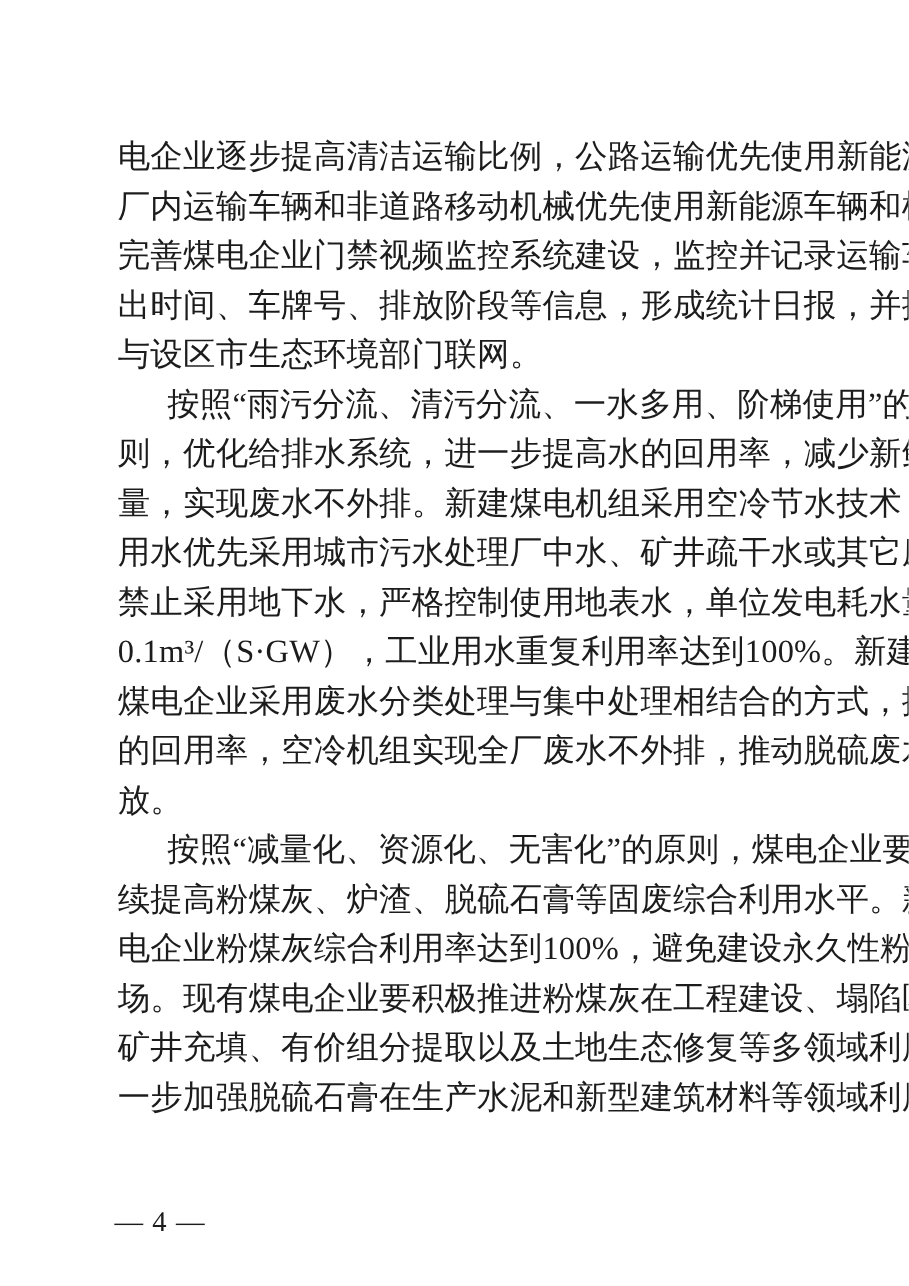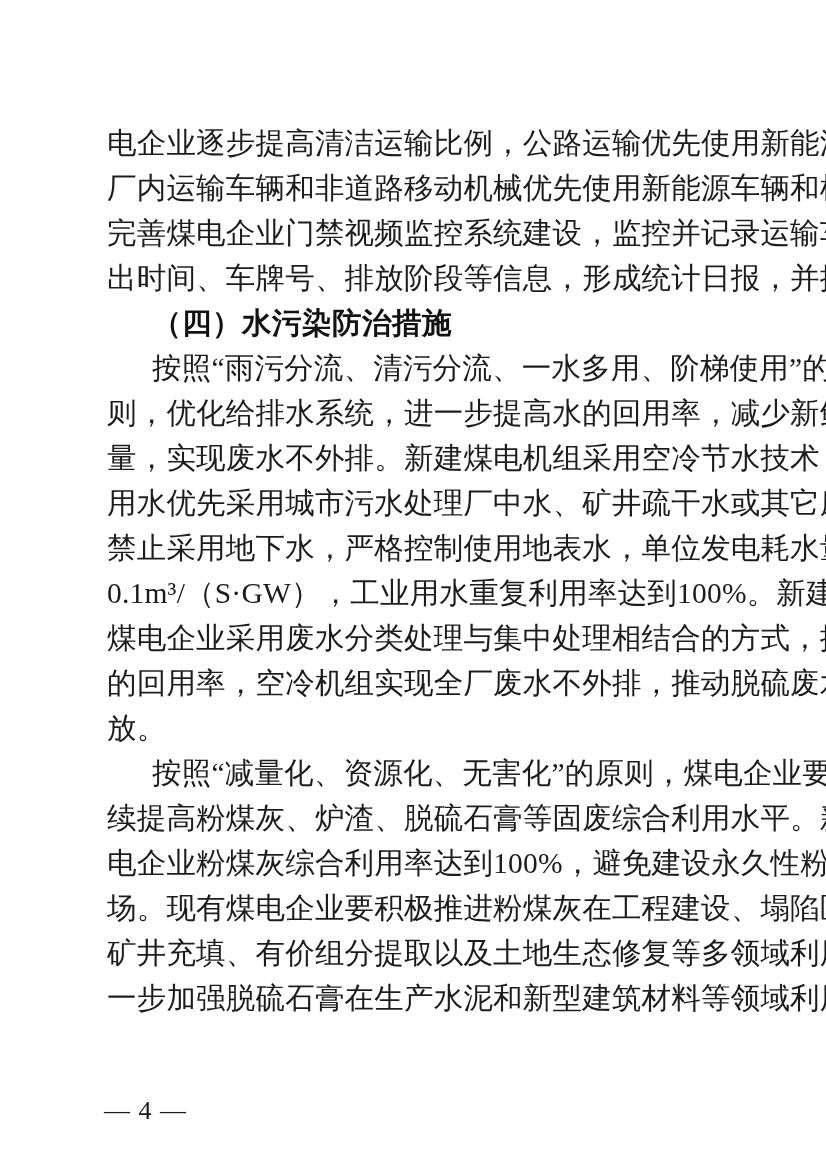--- a/index.html
+++ b/index.html
@@ -83,22 +83,22 @@
 <body>
 
 <div id="page">
 
   <div id="content">
 
     <div class="line body-line just">电企业逐步提高清洁运输比例，公路运输优先使用新能源车辆。</div>
     <div class="line body-line just">厂内运输车辆和非道路移动机械优先使用新能源车辆和机械。</div>
     <div class="line body-line just">完善煤电企业门禁视频监控系统建设，监控并记录运输车辆进</div>
     <div class="line body-line just">出时间、车牌号、排放阶段等信息，形成统计日报，并按要求</div>
+    <div class="line body-line">与设区市生态环境部门联网。</div>
 
-    <div class="heading">（四）水污染防治措施</div>
 
     <div class="line body-line just indent2">按照“雨污分流、清污分流、一水多用、阶梯使用”的原</div>
     <div class="line body-line just">则，优化给排水系统，进一步提高水的回用率，减少新鲜水用</div>
     <div class="line body-line just">量，实现废水不外排。新建煤电机组采用空冷节水技术，生产</div>
     <div class="line body-line just">用水优先采用城市污水处理厂中水、矿井疏干水或其它废水，</div>
     <div class="line body-line just">禁止采用地下水，严格控制使用地表水，单位发电耗水量≤</div>
     <div class="line body-line just">0.1m³/（S·GW），工业用水重复利用率达到100%。新建及现有</div>
     <div class="line body-line just">煤电企业采用废水分类处理与集中处理相结合的方式，提高水</div>
     <div class="line body-line just">的回用率，空冷机组实现全厂废水不外排，推动脱硫废水零排</div>
     <div class="line body-line">放。</div>

